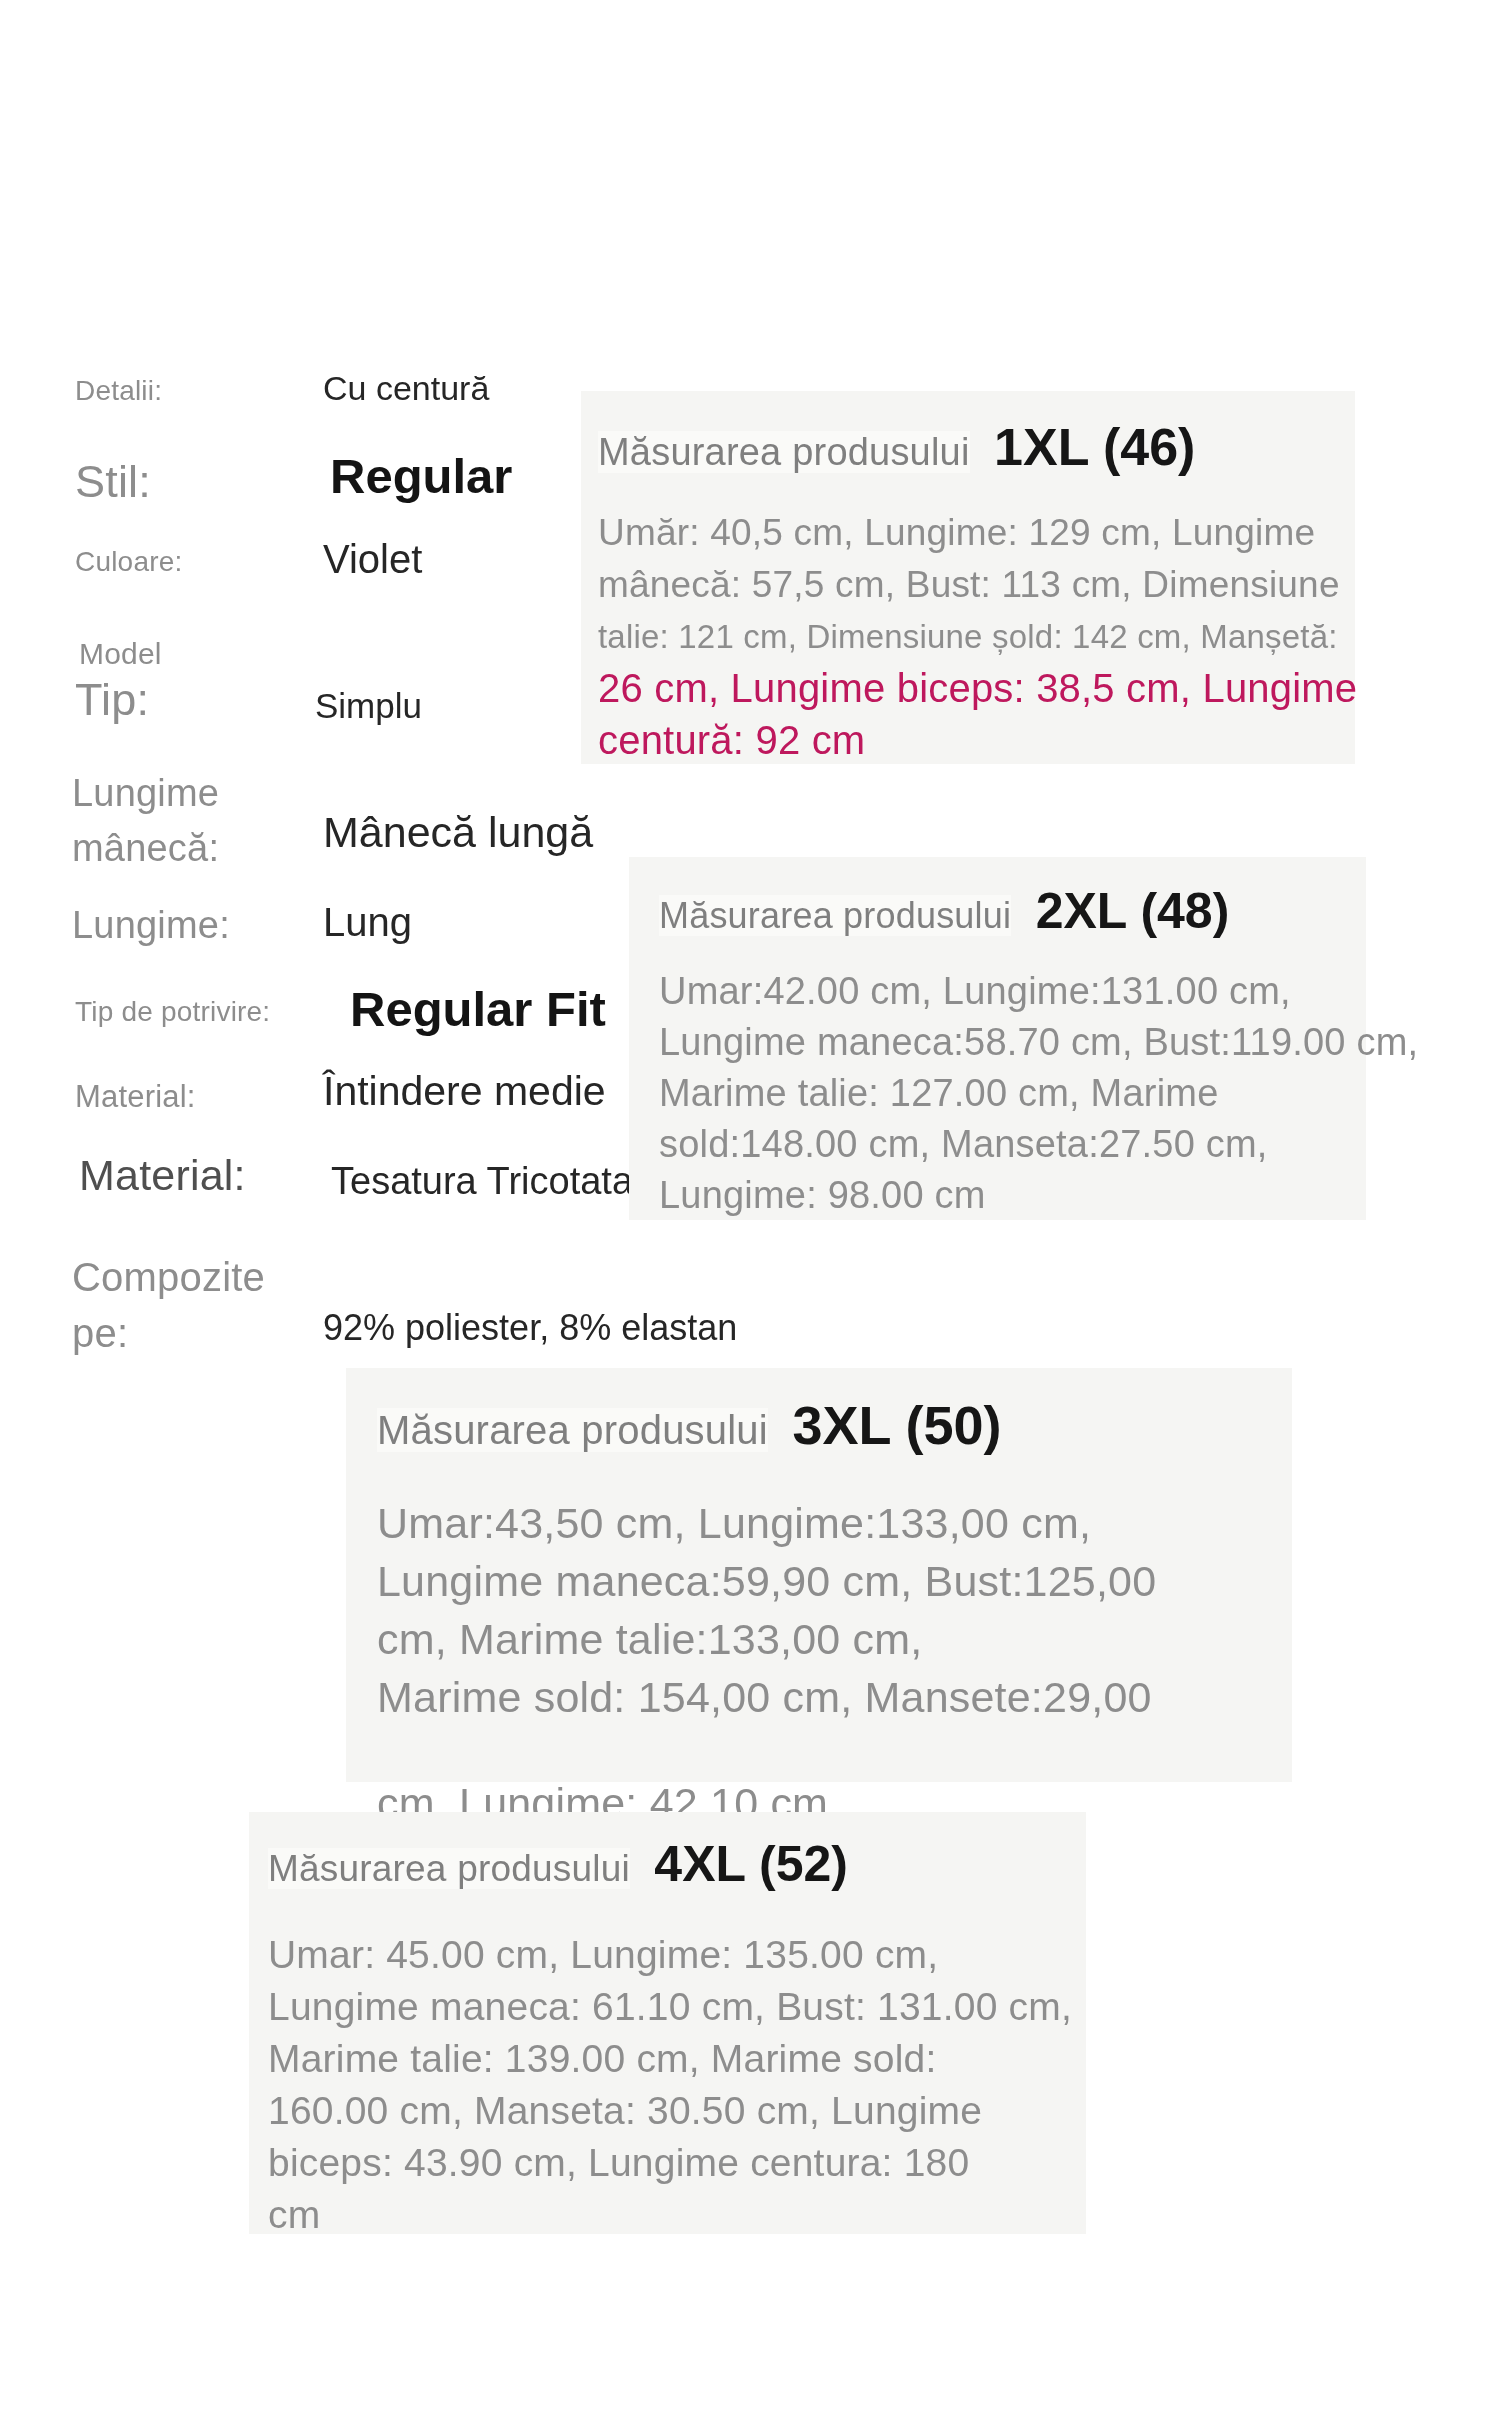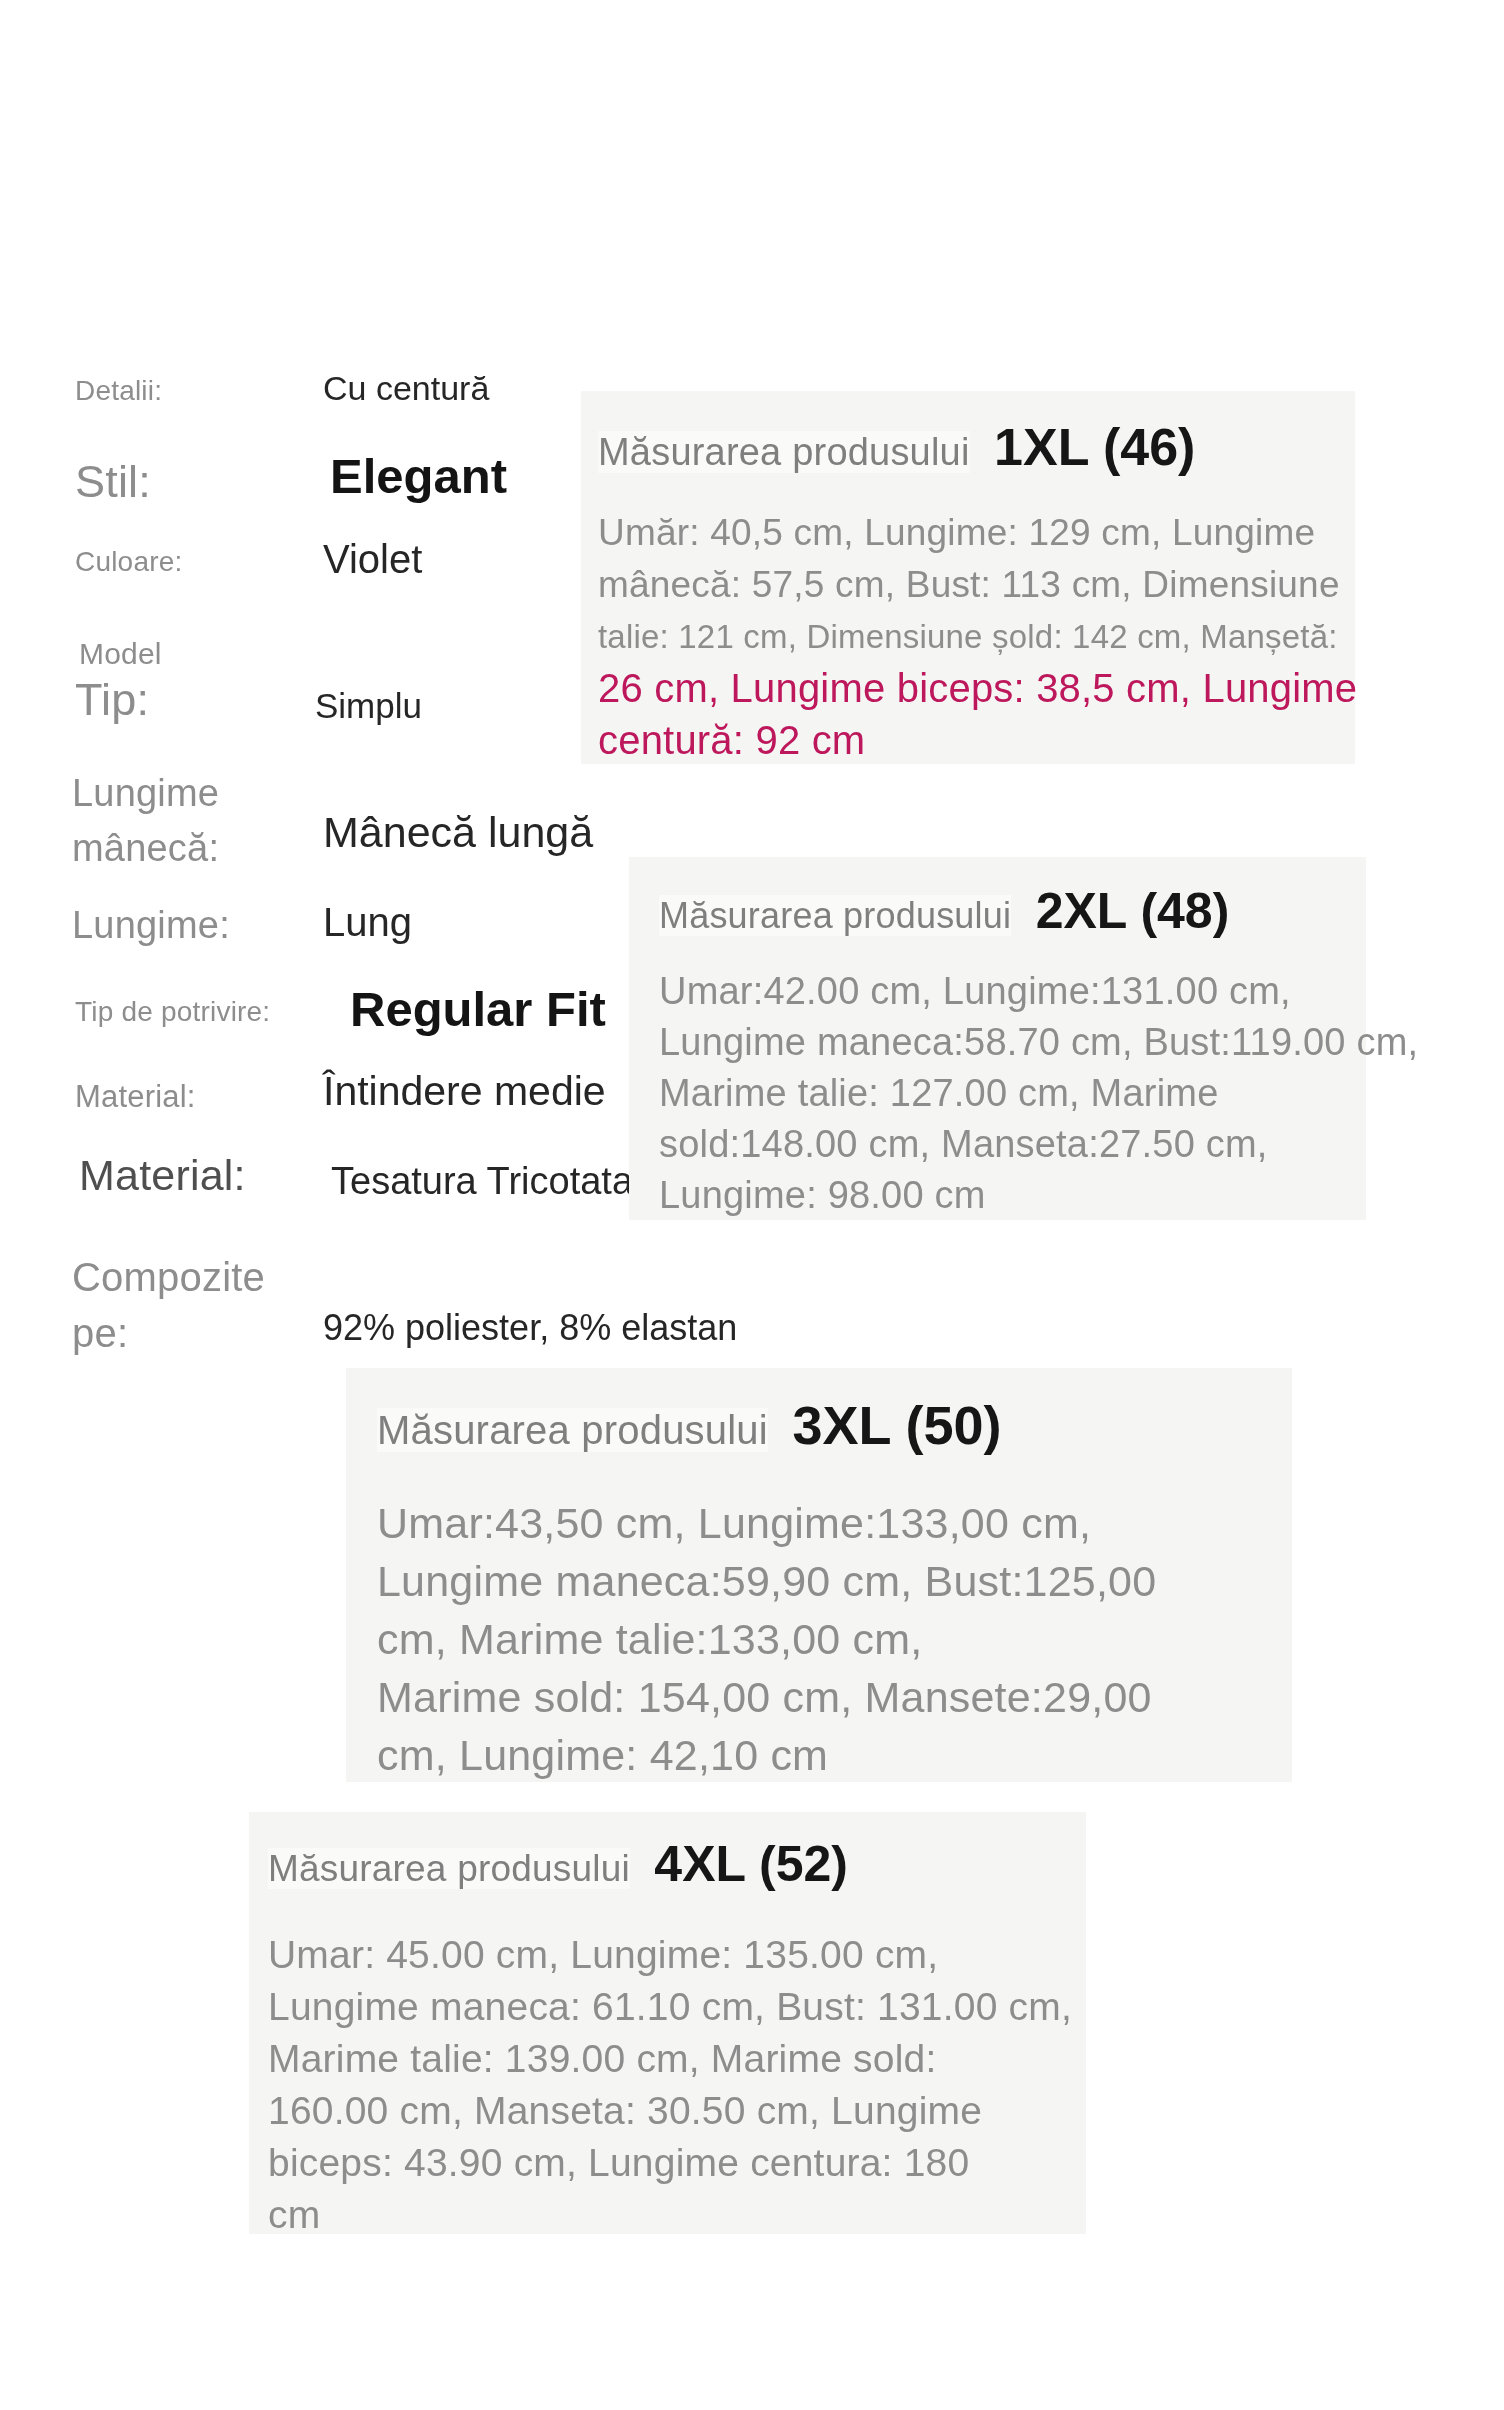--- a/index.html
+++ b/index.html
@@ -51,21 +51,21 @@
 </style>
 </head>
 <body>
 
 <div class="canvas">
 
   <div class="attr-label" style="left:75px;top:375px;font-size:28px;">Detalii:</div>
   <div class="attr-value" style="left:323px;top:369px;font-size:34px;">Cu centură</div>
 
   <div class="attr-label" style="left:75px;top:456px;font-size:45px;">Stil:</div>
-  <div class="attr-value bold" style="left:330px;top:448px;font-size:49px;">Elegant</div>
+  <div class="attr-value bold" style="left:330px;top:448px;font-size:49px;">Regular</div>
 
   <div class="attr-label" style="left:75px;top:546px;font-size:28px;">Culoare:</div>
   <div class="attr-value" style="left:323px;top:537px;font-size:40px;">Violet</div>
 
   <div class="attr-label" style="left:79px;top:637px;font-size:30px;">Model</div>
   <div class="attr-label" style="left:75px;top:674px;font-size:45px;">Tip:</div>
   <div class="attr-value" style="left:315px;top:686px;font-size:35px;">Simplu</div>
 
   <div class="attr-label" style="left:72px;top:766px;font-size:38px;line-height:55px;">Lungime
 mânecă:</div>
@@ -115,21 +115,21 @@
 
   <div class="size-block" style="left:346px;top:1368px;width:946px;height:414px;padding:26px 17px 0 31px;">
     <div class="block-header">
       <span class="bh-label" style="font-size:40px;">Măsurarea produsului</span><span class="bh-size" style="font-size:54px;">3XL (50)</span>
     </div>
     <div class="block-body" style="margin-top:38px;">
       <div class="bl" style="font-size:43px;line-height:58px;">Umar:43,50 cm, Lungime:133,00 cm,</div>
       <div class="bl" style="font-size:43px;line-height:58px;">Lungime maneca:59,90 cm, Bust:125,00</div>
       <div class="bl" style="font-size:43px;line-height:58px;">cm, Marime talie:133,00 cm,</div>
       <div class="bl" style="font-size:43px;line-height:58px;">Marime sold: 154,00 cm, Mansete:29,00</div>
-      <div class="bl" style="font-size:43px;line-height:58px;">cm, Lungime: 42,10 cm</div>
+      <div class="bl" style="font-size:43px;line-height:58px;margin-top:48px;">cm, Lungime: 42,10 cm</div>
     </div>
   </div>
 
   <div class="size-block" style="left:249px;top:1812px;width:837px;height:422px;padding:22.6px 17px 0 19px;">
     <div class="block-header">
       <span class="bh-label" style="font-size:37px;">Măsurarea produsului</span><span class="bh-size" style="font-size:50px;">4XL (52)</span>
     </div>
     <div class="block-body" style="margin-top:36px;">
       <div class="bl" style="font-size:39px;line-height:52px;">Umar: 45.00 cm, Lungime: 135.00 cm,</div>
       <div class="bl" style="font-size:39px;line-height:52px;">Lungime maneca: 61.10 cm, Bust: 131.00 cm,</div>

